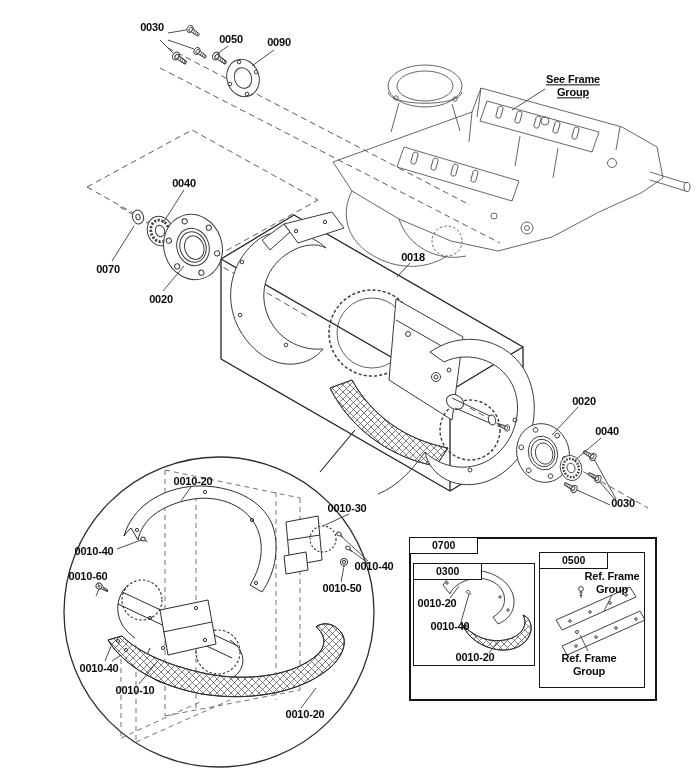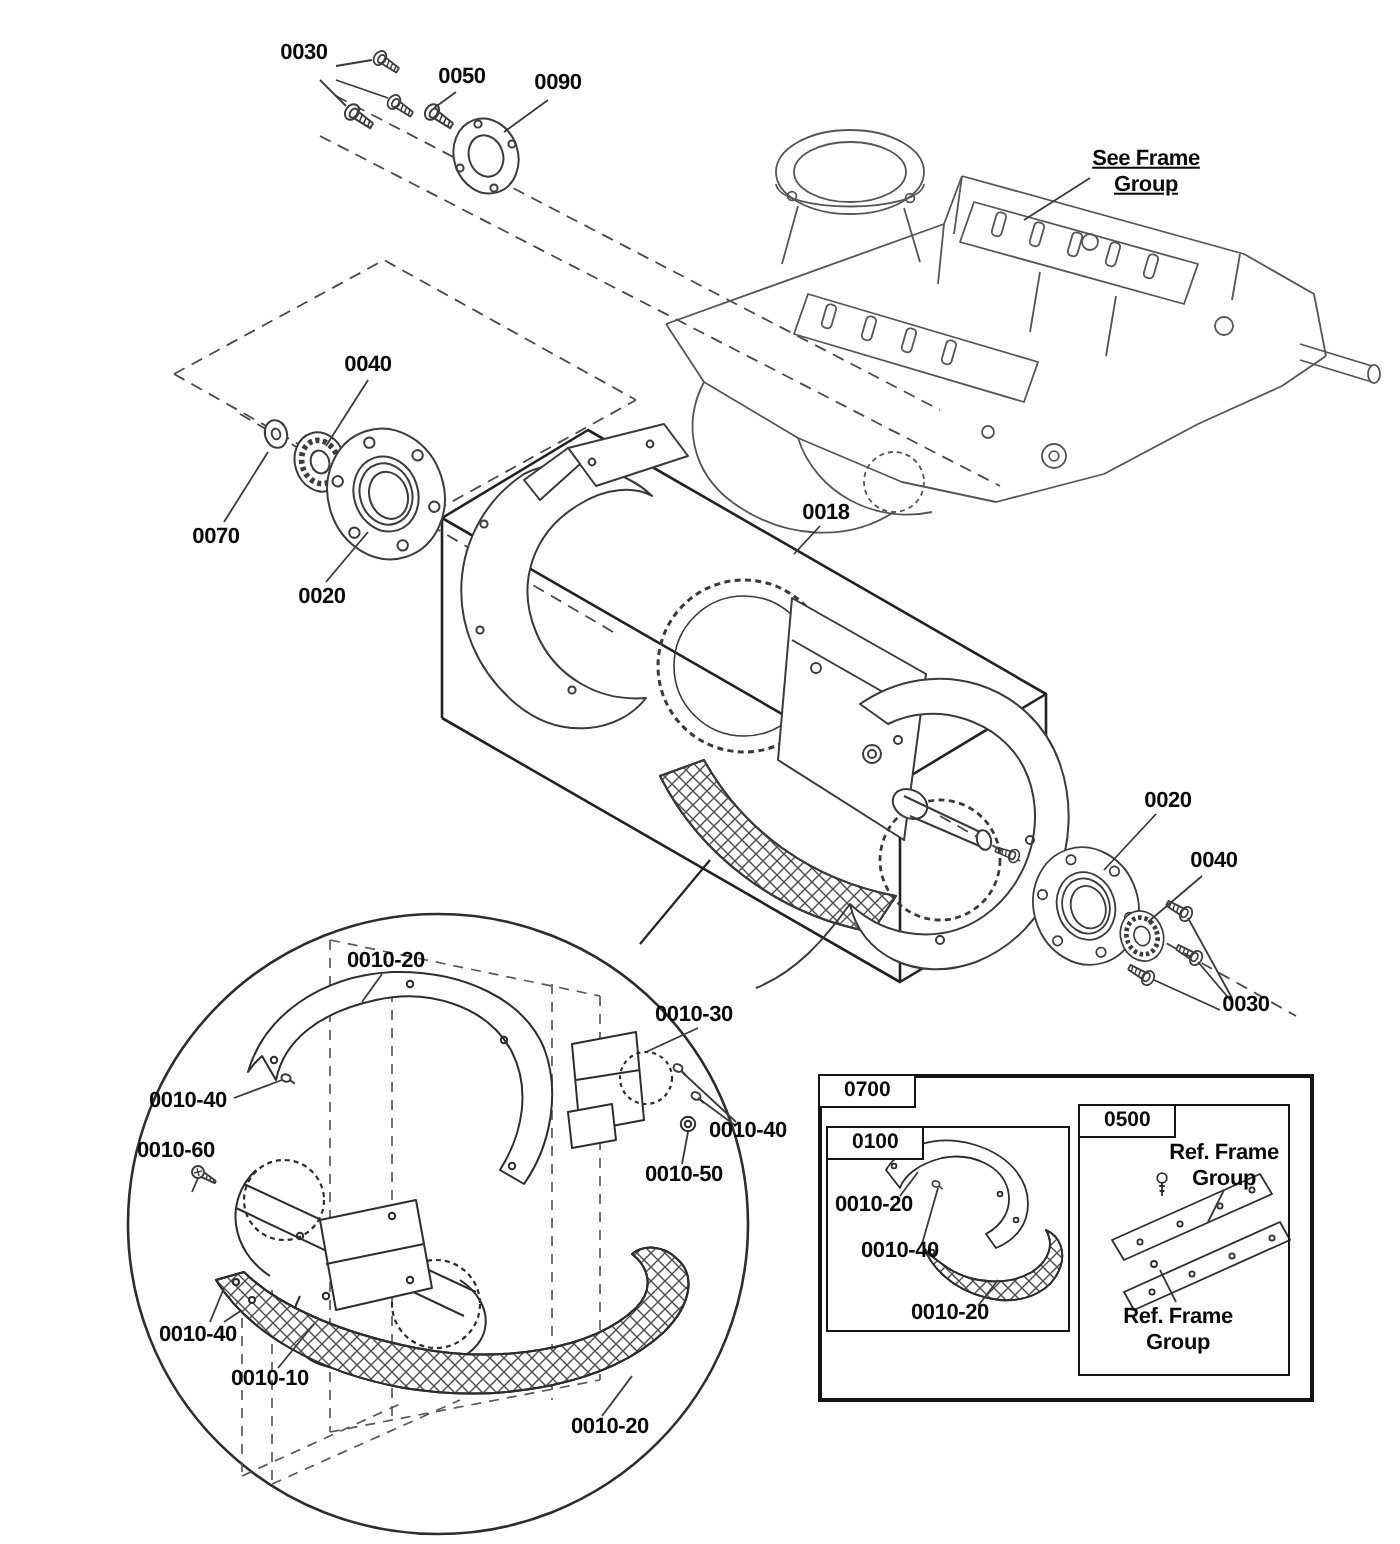--- a/index.html
+++ b/index.html
@@ -3,21 +3,21 @@
 <meta charset="utf-8">
 <style>
   html,body{margin:0;padding:0;background:#fff;}
   .stage{position:relative;width:700px;height:772px;background:#fff;overflow:hidden;
          font-family:"Liberation Sans",sans-serif;}
   svg.art{position:absolute;left:0;top:0;width:700px;height:772px;}
   .callout{position:absolute;transform:translate(-50%,-50%);
            font:bold 11px/1.15 "Liberation Sans",sans-serif;color:#0a0a0a;
            text-align:center;white-space:pre-line;letter-spacing:-0.2px;}
   .chip{position:absolute;background:#fff;border:1.6px solid #141414;
-        font:bold 10.5px/1 "Liberation Sans",sans-serif;padding:2px 12px;color:#0a0a0a;z-index:3;}
+        font:bold 10.5px/1 "Liberation Sans",sans-serif;padding:2px 22px;color:#0a0a0a;z-index:3;}
   .pbox{position:absolute;border:1.7px solid #141414;background:transparent;z-index:1;}
 </style>
 </head>
 <body>
 
 <div class="stage">
 
   <svg class="art" viewBox="0 0 700 772">
     <defs>
       <pattern id="mesh" width="7" height="7" patternUnits="userSpaceOnUse">
@@ -275,21 +275,21 @@
       <path d="M301,708 L316,688"></path>
       <path d="M450,598 L459,586 M461,622 L469,594 M489,653 L499,640"></path>
       <path d="M612,595 L604,611 M588,651 L580,635"></path>
     </g>
   </svg>
 
   <div class="pbox" style="left:409px;top:537px;width:244px;height:160px;border-width:2px;"></div>
   <div class="pbox" style="left:413px;top:563px;width:120px;height:101px;"></div>
   <div class="pbox" style="left:539px;top:552px;width:104px;height:134px;"></div>
   <div class="chip" style="left:409px;top:537px;">0700</div>
-  <div class="chip" style="left:413px;top:563px;">0100</div>
+  <div class="chip" style="left:413px;top:563px;">0300</div>
   <div class="chip" style="left:539px;top:552px;">0500</div>
 
   <div class="callout" style="left:152px;top:27px;">0030</div>
   <div class="callout" style="left:231px;top:39px;">0050</div>
   <div class="callout" style="left:279px;top:42px;">0090</div>
   <div class="callout" style="left:573px;top:86px;text-decoration:underline;">See Frame
 Group</div>
   <div class="callout" style="left:184px;top:183px;">0040</div>
   <div class="callout" style="left:108px;top:269px;text-align:center;">0070</div>
   <div class="callout" style="left:161px;top:299px;">0020</div>

